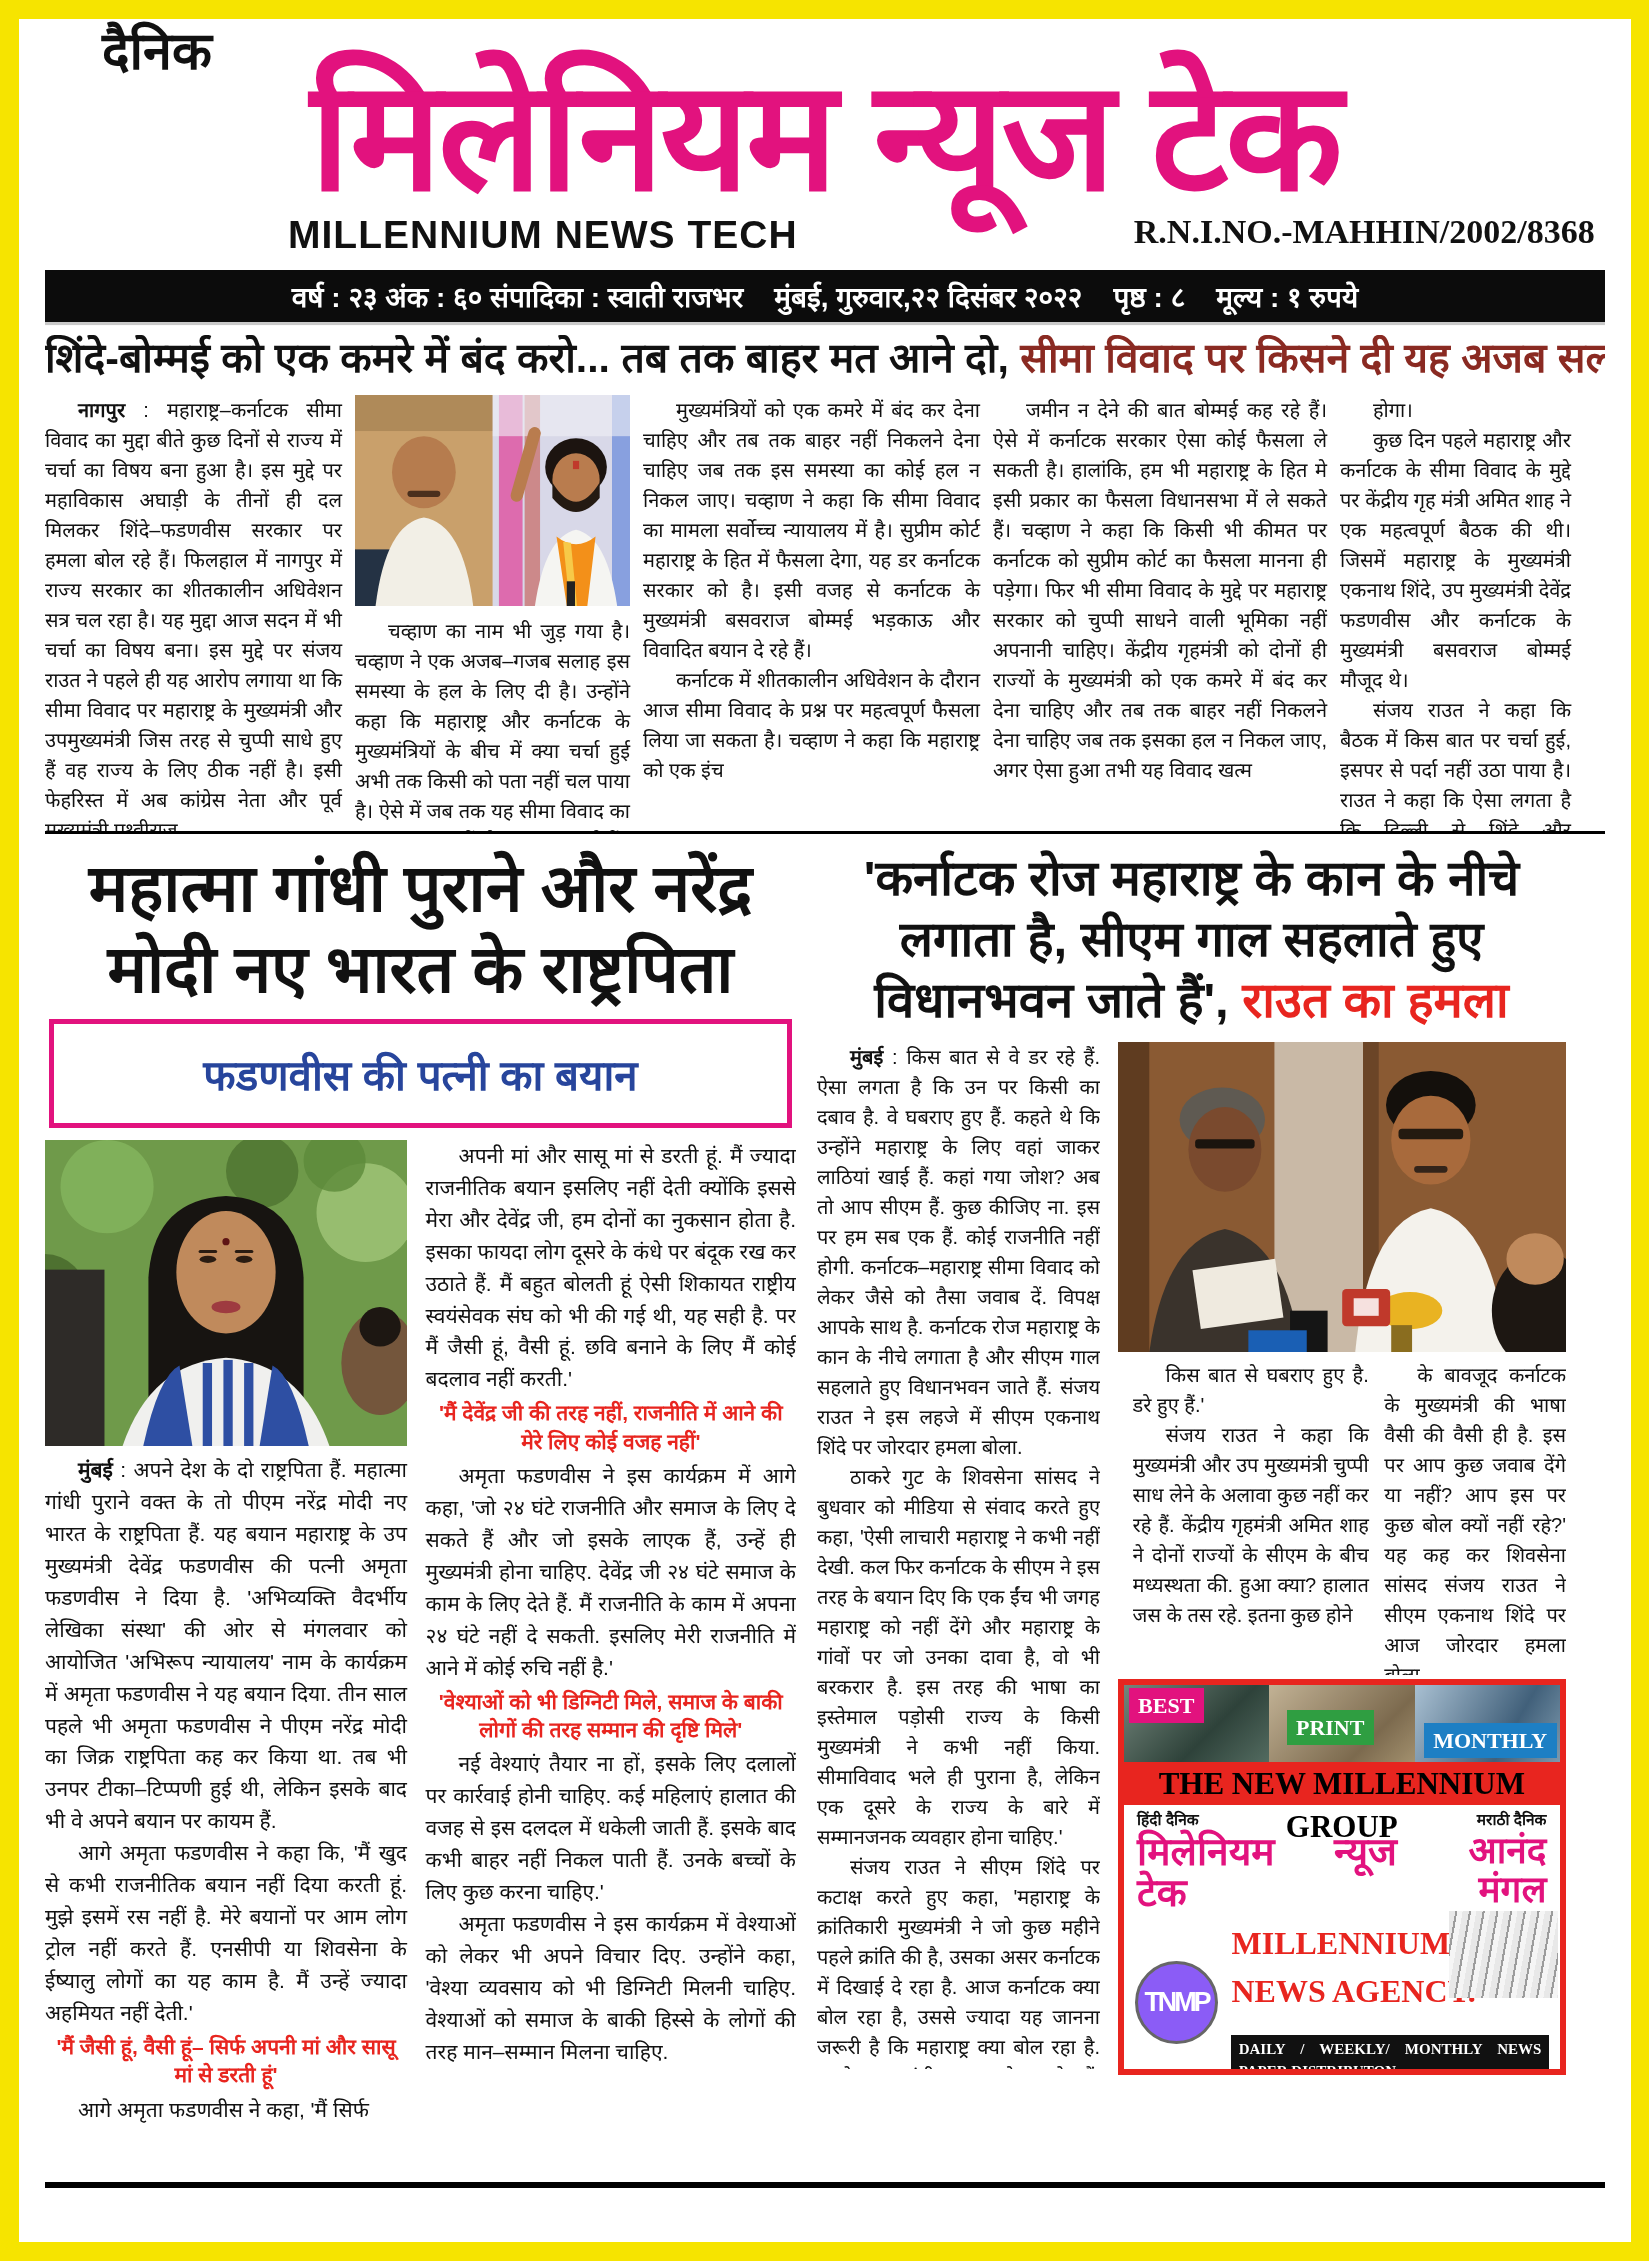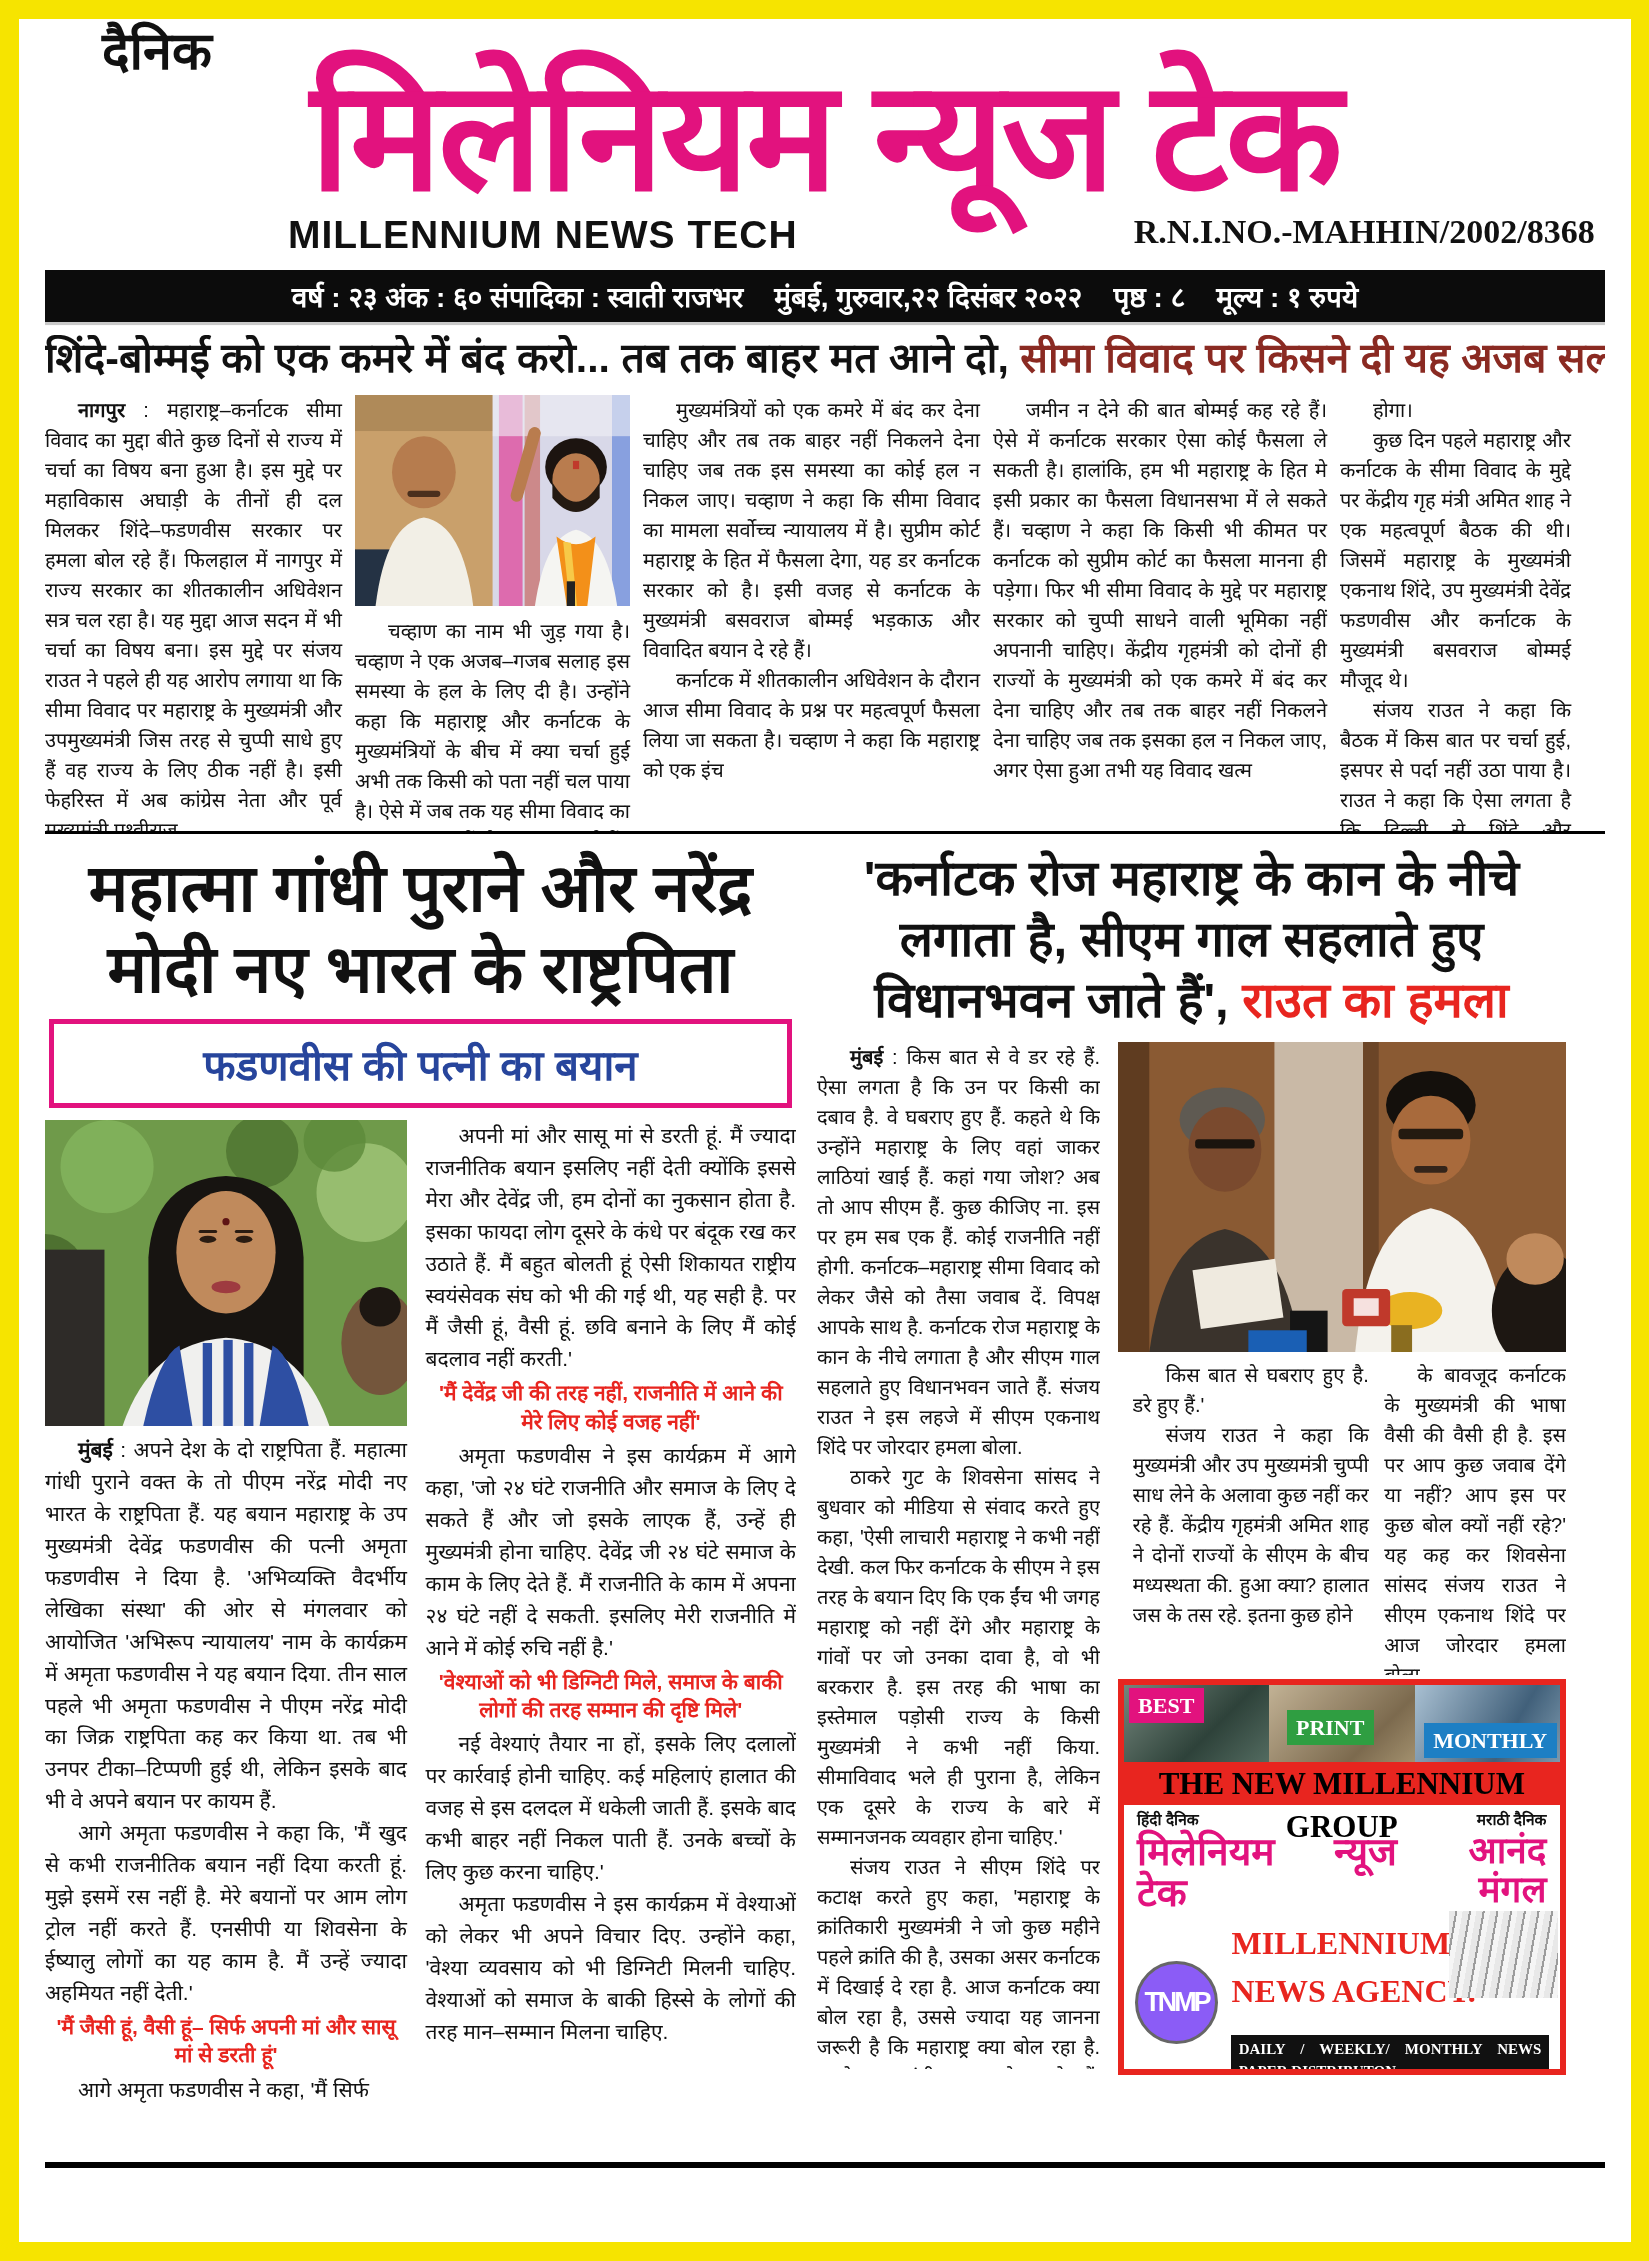--- a/index.html
+++ b/index.html
@@ -33,21 +33,21 @@
   p.sub{margin:4.1px 0;color:#e8251f;font-weight:bold;text-align:center;text-indent:0;font-size:21px;line-height:1.35;}
   
   .photo{width:100%;position:relative;overflow:hidden;background:#ddd;}
   .photo svg{width:100%;height:100%;display:block;}
   .photo-leaders{height:211px;margin-bottom:9.3px;}
   
   .middle{margin-top:14.5px;display:grid;grid-template-columns:751px 749px;column-gap:21px;
     border-bottom:6.2px solid #000;padding-bottom:5.2px;}
   article h2{margin:0;text-align:center;font-weight:bold;}
   .left-story h2{font-size:66px;line-height:1.22;}
-  .kicker-box{border:5.2px solid #e2127e;margin:9.3px 4.1px 12.4px;padding:11px 0;text-align:center;}
+  .kicker-box{border:5.2px solid #e2127e;margin:9.3px 4.1px 12.4px;padding:21px 0;text-align:center;}
   .kicker-box span{color:#27459c;font-weight:bold;font-size:42px;}
   .left-story .body{display:flex;gap:18.6px;height:1037px;overflow:hidden;font-size:21px;line-height:1.52;text-align:justify;}
   .lcol1{width:362px;flex:none;}
   .photo-amruta{height:306px;margin-bottom:8.3px;}
   .lcol2{flex:1;}
   .right-story h2{font-size:49px;line-height:1.24;}
   .right-story .red{color:#e8251f;}
   .right-story .body{margin-top:11.4px;display:flex;gap:17.6px;font-size:20px;line-height:1.5;text-align:justify;}
   .rcolA{width:283px;flex:none;height:1027px;overflow:hidden;}
   .rright{flex:1;display:flex;flex-direction:column;}

